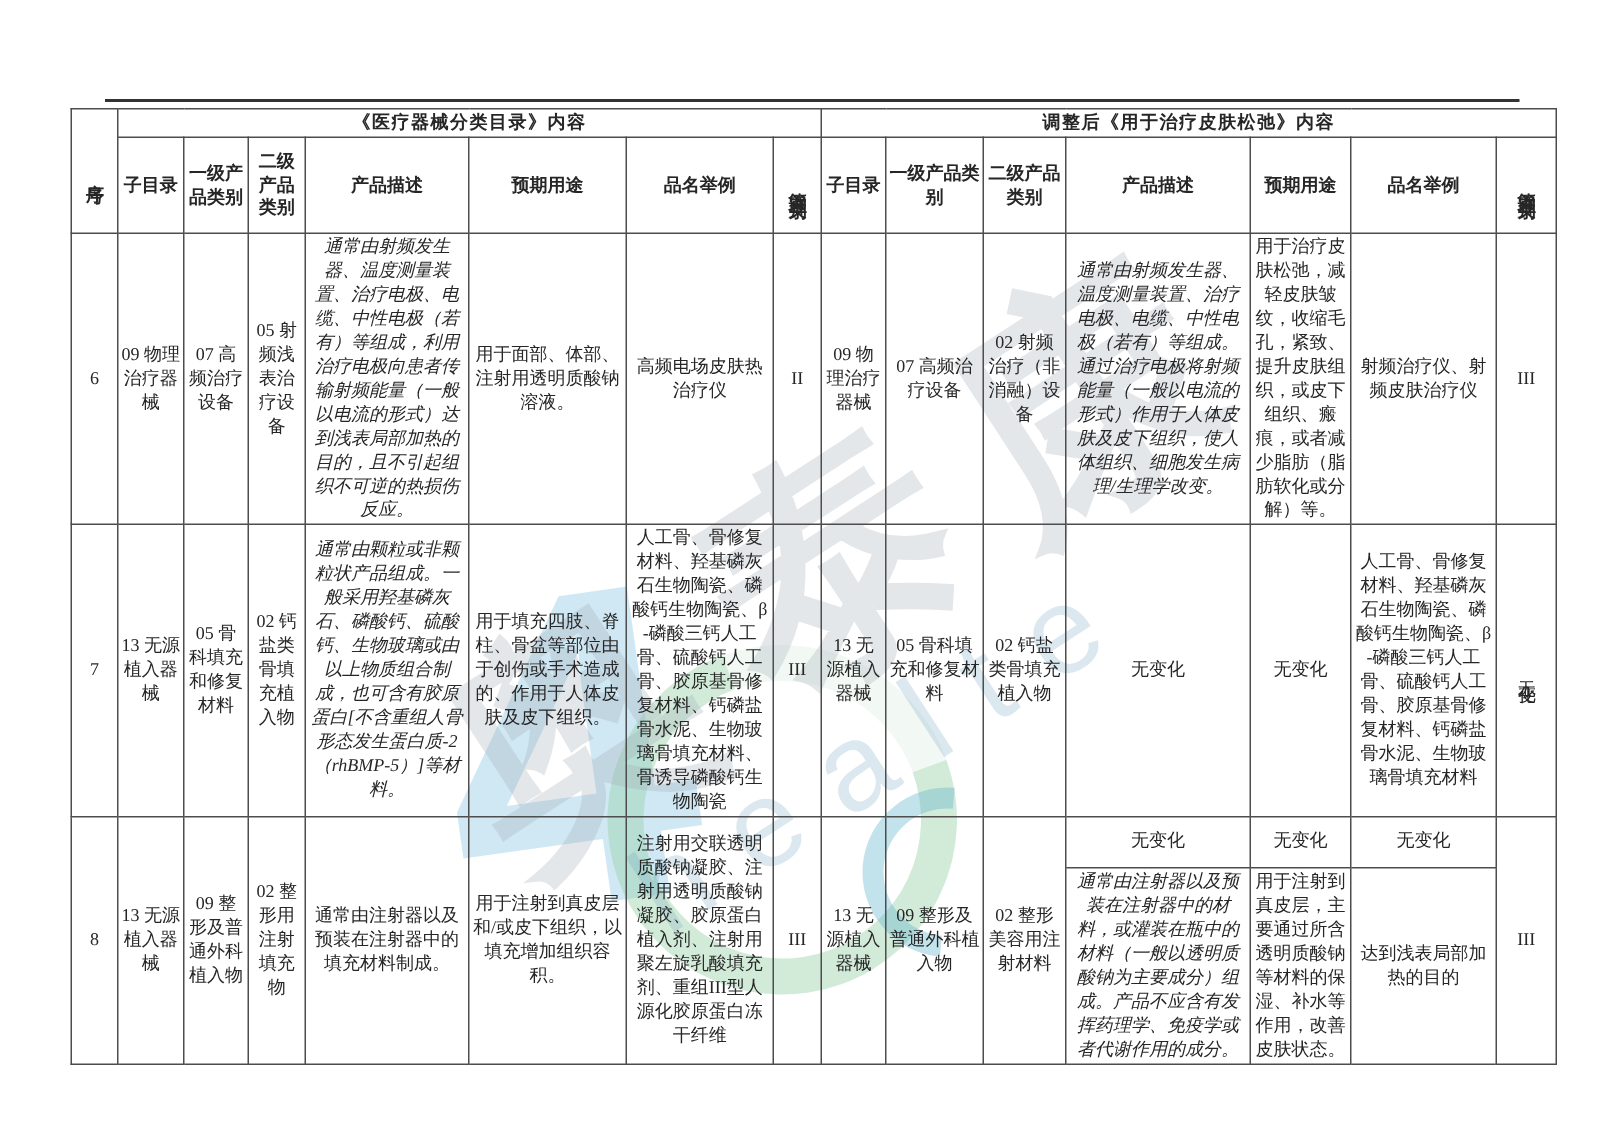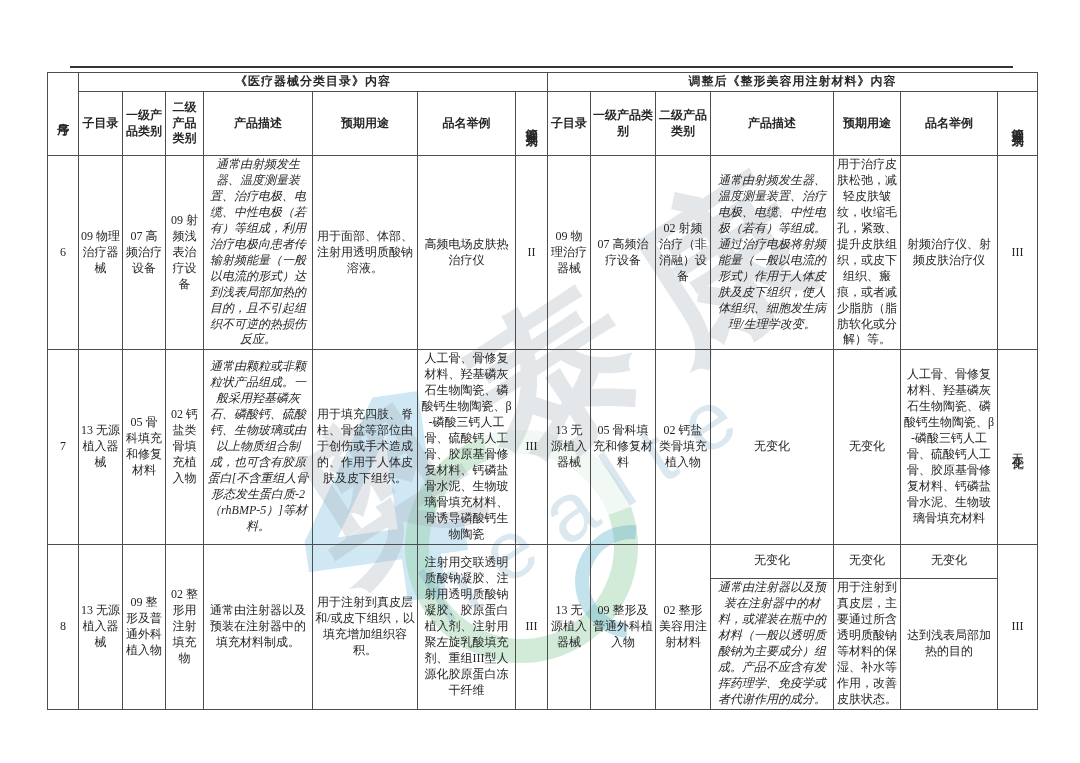--- a/index.html
+++ b/index.html
@@ -65,21 +65,21 @@
         <col style="width:123px">
       <col style="width:67px">
         <col style="width:97px">
         <col style="width:40px">
     </colgroup>
 
     <tbody>
         <tr style="height:19px">
       <th rowspan="2"><span class="vert">序号</span></th>
       <th colspan="7" class="group-th">《医疗器械分类目录》内容</th>
-      <th colspan="7" class="group-th">调整后《整形美容用注射材料》内容</th>
+      <th colspan="7" class="group-th">调整后《用于治疗皮肤松弛》内容</th>
     </tr>
     <tr style="height:64px">
       <th>子目录</th>
       <th>一级产品类别</th>
       <th>二级产品类别</th>
       <th>产品描述</th>
       <th>预期用途</th>
       <th>品名举例</th>
       <th><span class="vert">管理类别</span></th>
       <th>子目录</th>
@@ -88,21 +88,21 @@
       <th>产品描述</th>
       <th>预期用途</th>
       <th>品名举例</th>
       <th><span class="vert">管理类别</span></th>
     </tr>
 
     <tr style="height:186px">
       <td class="num-cell">6</td>
       <td>09 物理治疗器械</td>
       <td>07 高频治疗设备</td>
-      <td>09 射频浅表治疗设备</td>
+      <td>05 射频浅表治疗设备</td>
       <td class="small">通常由射频发生器、温度测量装置、治疗电极、电缆、中性电极（若有）等组成，利用治疗电极向患者传输射频能量（一般以电流的形式）达到浅表局部加热的目的，且不引起组织不可逆的热损伤反应。</td>
       <td>用于面部、体部、注射用透明质酸钠溶液。</td>
       <td>高频电场皮肤热治疗仪</td>
       <td>II</td>
       <td>09 物理治疗器械</td>
       <td>07 高频治疗设备</td>
       <td>02 射频治疗（非消融）设备</td>
       <td class="small">通常由射频发生器、温度测量装置、治疗电极、电缆、中性电极（若有）等组成。通过治疗电极将射频能量（一般以电流的形式）作用于人体皮肤及皮下组织，使人体组织、细胞发生病理/生理学改变。</td>
       <td class="tight">用于治疗皮肤松弛，减轻皮肤皱纹，收缩毛孔，紧致、提升皮肤组织，或皮下组织、瘢痕，或者减少脂肪（脂肪软化或分解）等。</td>
       <td>射频治疗仪、射频皮肤治疗仪</td>

